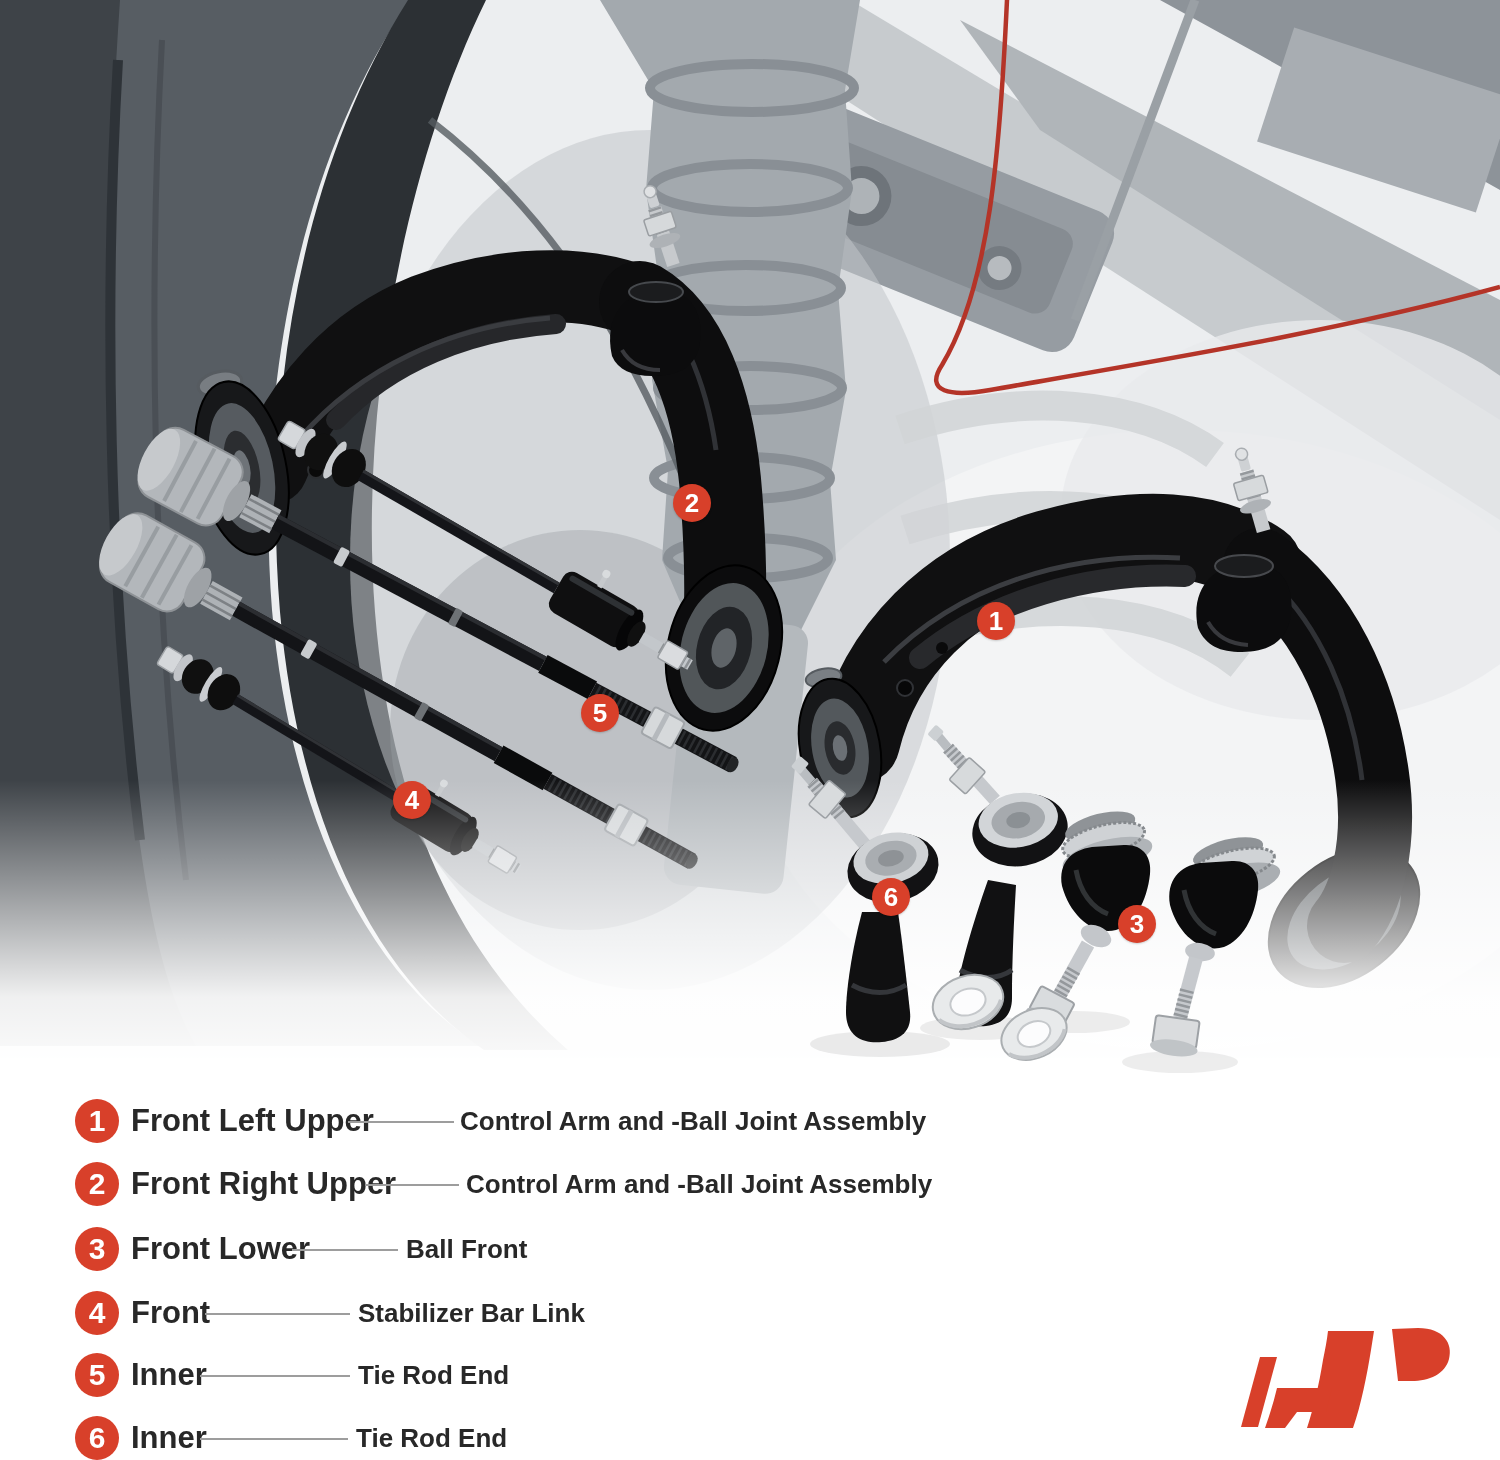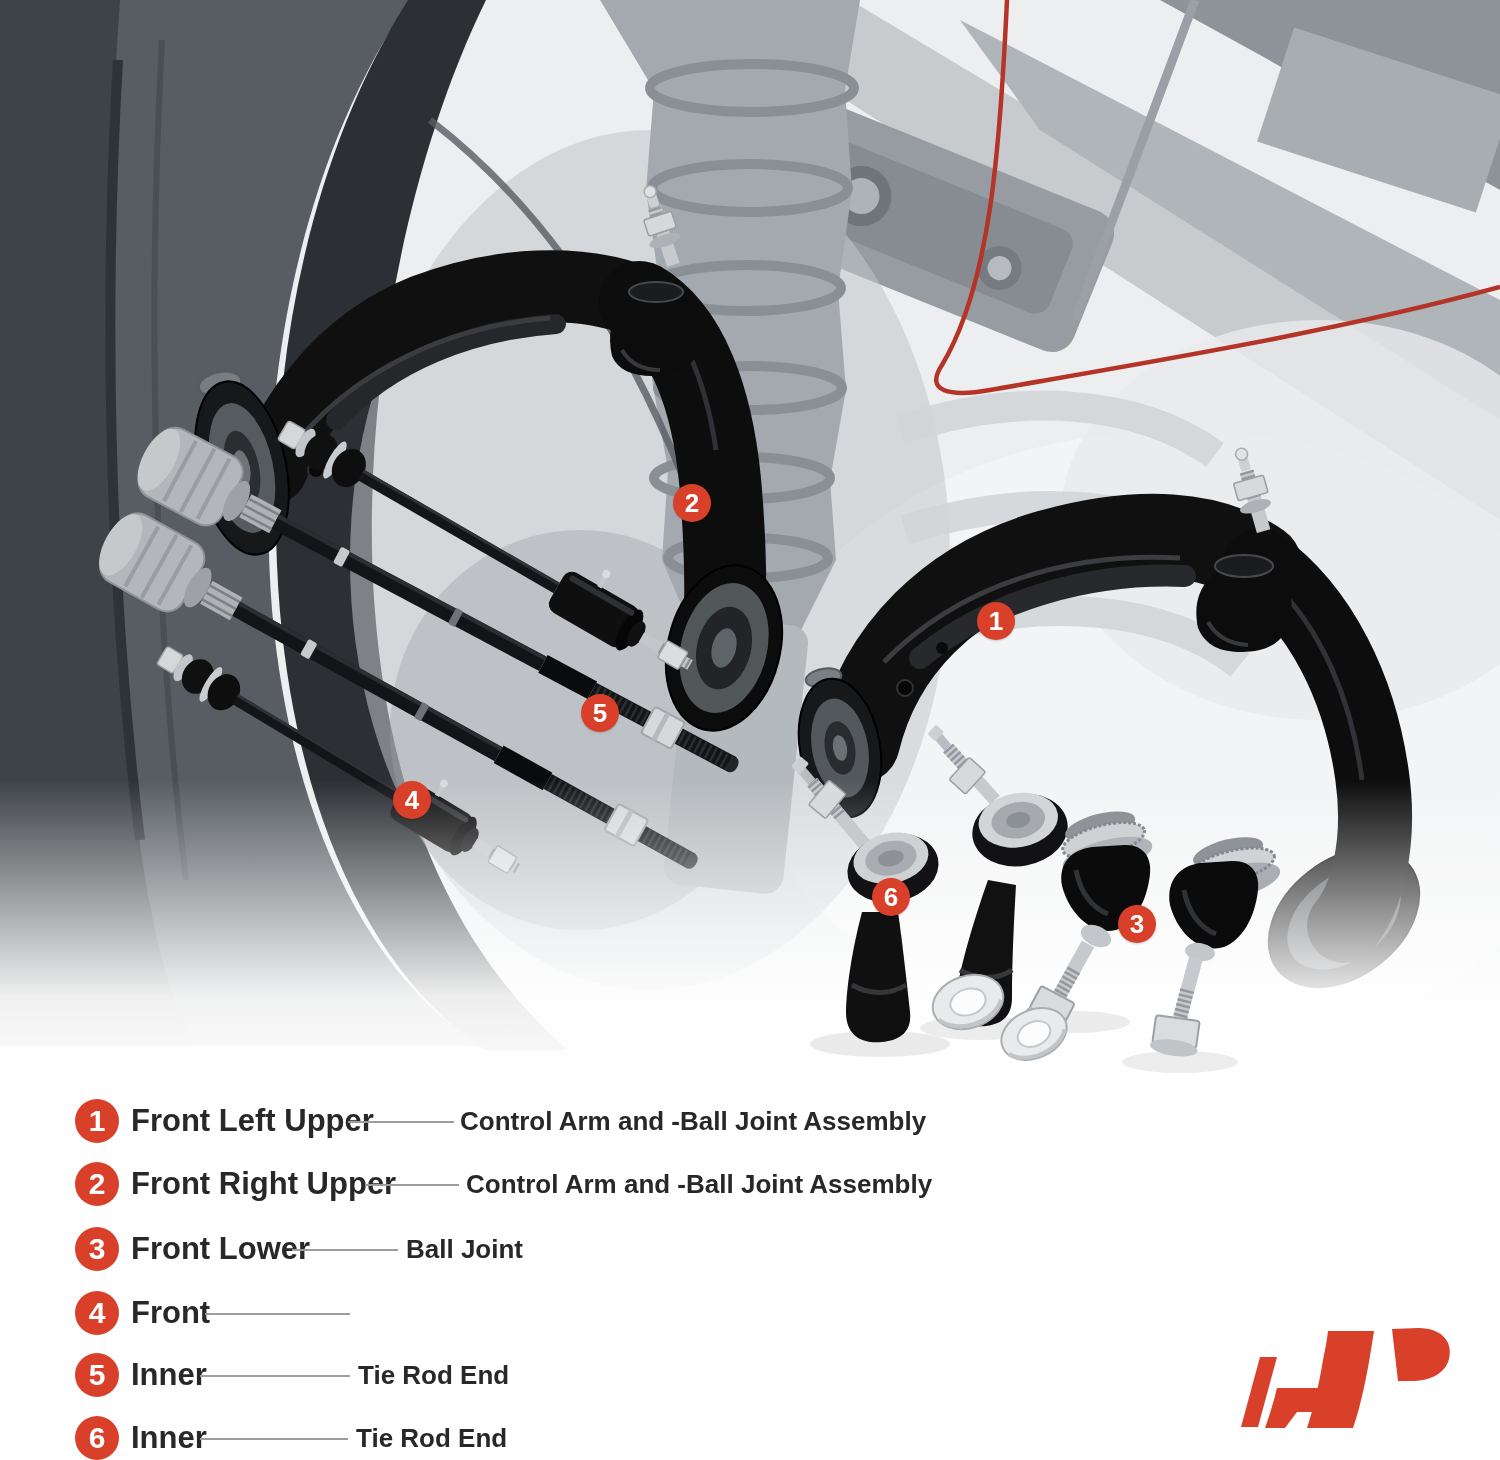--- a/index.html
+++ b/index.html
@@ -383,26 +383,27 @@
     <div class="lrow">
       <div class="lnum">2</div>
       <div class="llabel">Front Right Upper</div>
       <div class="lline"></div>
       <div class="lvalue">Control Arm and -Ball Joint Assembly</div>
     </div>
     <div class="lrow">
       <div class="lnum">3</div>
       <div class="llabel">Front Lower</div>
       <div class="lline"></div>
-      <div class="lvalue">Ball Joint</div>
+      <div class="lvalue">Ball Front</div>
     </div>
     <div class="lrow">
       <div class="lnum">4</div>
       <div class="llabel">Front</div>
       <div class="lline"></div>
+      <div class="lvalue">Stabilizer Bar Link</div>
     </div>
     <div class="lrow">
       <div class="lnum">5</div>
       <div class="llabel">Inner</div>
       <div class="lline"></div>
       <div class="lvalue">Tie Rod End</div>
     </div>
     <div class="lrow">
       <div class="lnum">6</div>
       <div class="llabel">Inner</div>

